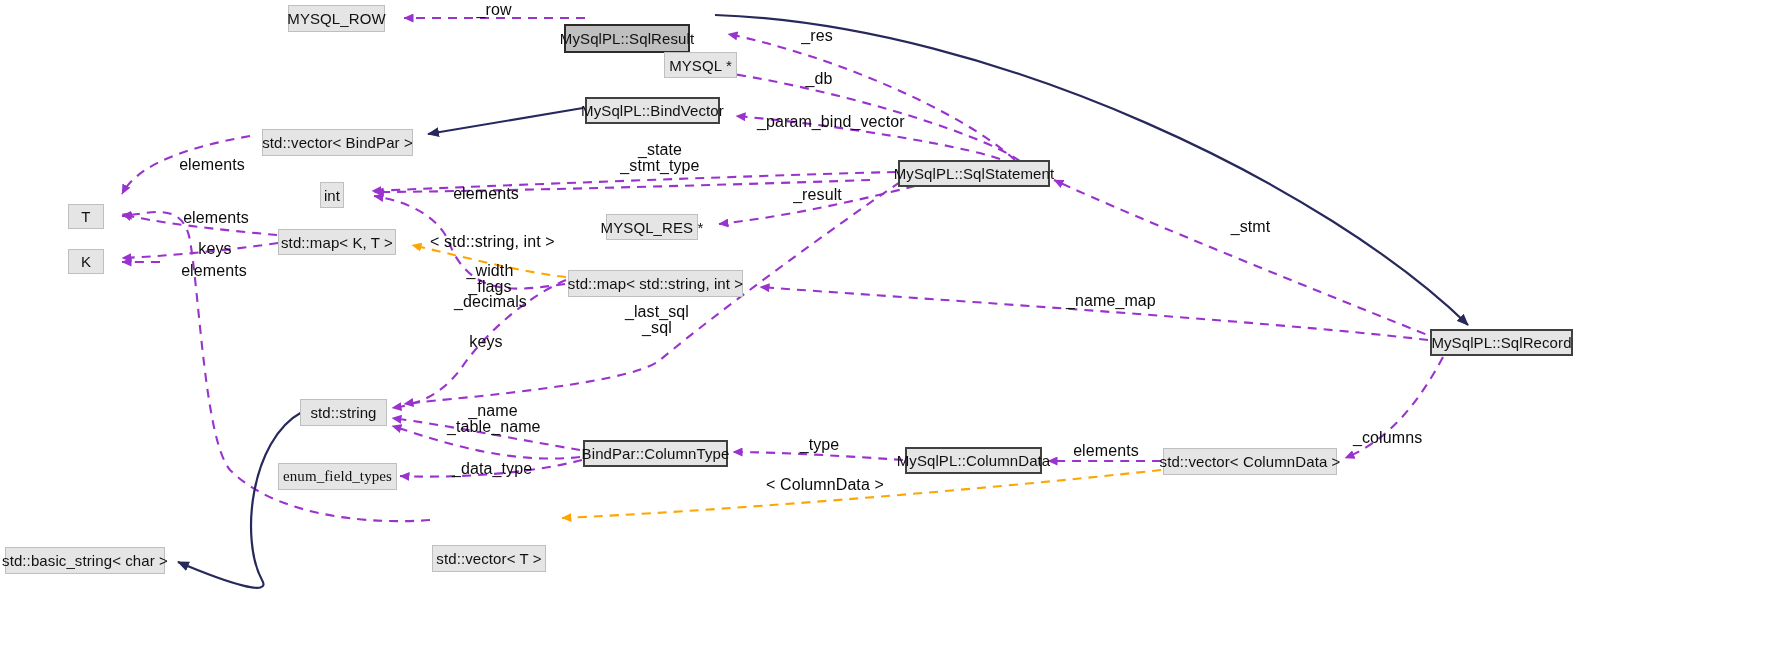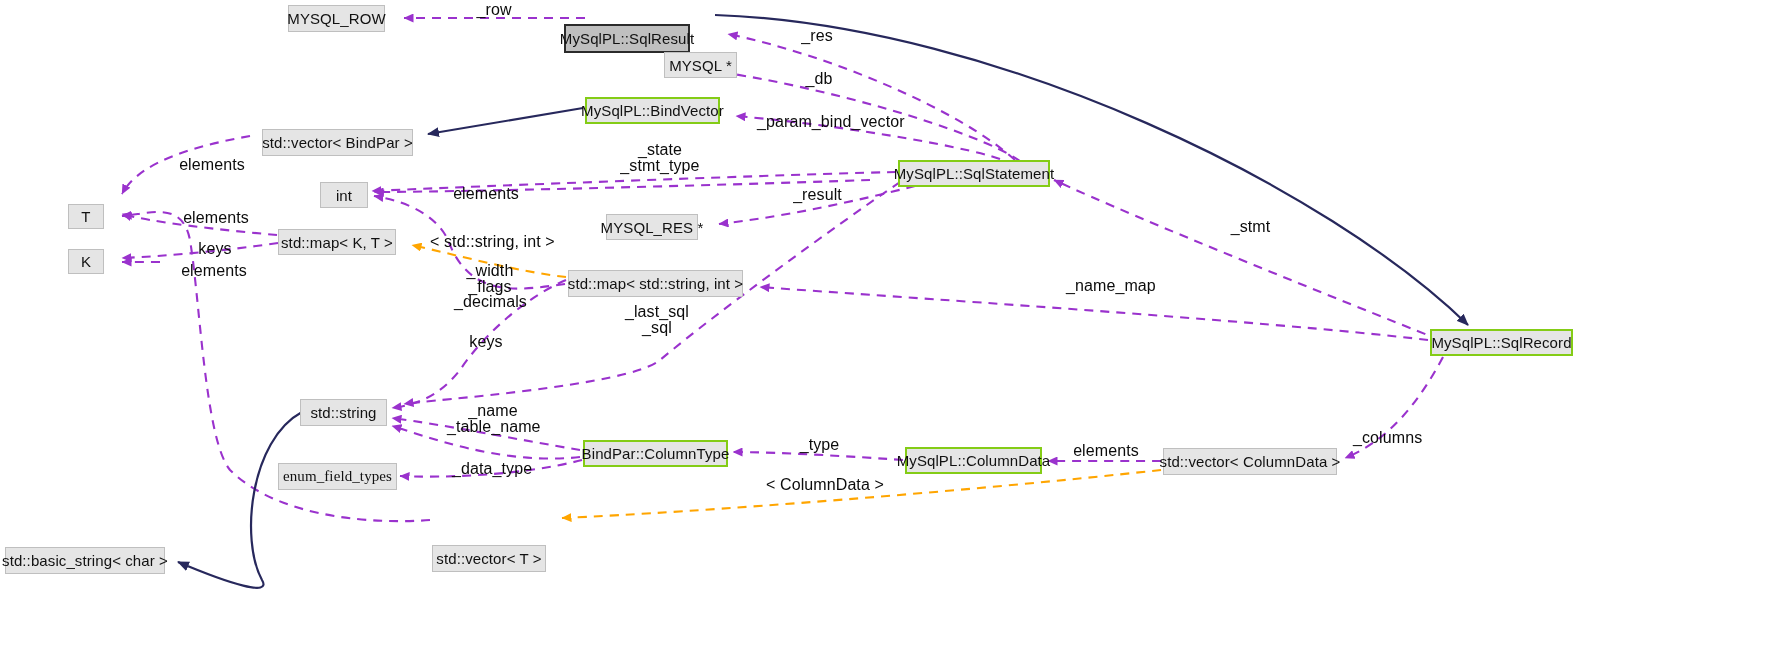--- a/index.html
+++ b/index.html
@@ -30,21 +30,21 @@
     justify-content: center;
     background: #e5e5e5;
     border: 1px solid #bfbfbf;
     color: #111111;
     font-size: 15px;
     line-height: 1;
     white-space: nowrap;
     letter-spacing: 0.1px;
   }
   .node-box.strong {
-    border: 2px solid #84cc16;
+    border: 2px solid #404040;
   }
   .node-box.current {
     border: 2px solid #2b2b2b;
     background: #bfbfbf;
   }
   .edge-label {
     position: absolute;
     font-size: 16px;
     color: #0b0b0b;
     white-space: pre;
@@ -130,21 +130,21 @@
   </div>
 
   <div class="node-box strong" style="left:898px;top:160px;width:152px;height:27px;">
     <span>MySqlPL::SqlStatement</span>
   </div>
 
   <div class="node-box plain" style="left:68px;top:204px;width:36px;height:25px;">
     <span>T</span>
   </div>
 
-  <div class="node-box plain" style="left:320px;top:182px;width:48px;height:26px;">
+  <div class="node-box plain" style="left:320px;top:182px;width:24px;height:26px;">
     <span>int</span>
   </div>
 
   <div class="node-box plain" style="left:606px;top:214px;width:92px;height:26px;">
     <span>MYSQL_RES *</span>
   </div>
 
   <div class="node-box plain" style="left:278px;top:229px;width:118px;height:26px;">
     <span>std::map&lt; K, T &gt;</span>
   </div>
@@ -199,21 +199,21 @@
   <div class="edge-label" style="left:452px;top:186px;width:68px;">elements</div>
   <div class="edge-label" style="left:182px;top:210px;width:68px;">elements</div>
   <div class="edge-label" style="left:791px;top:187px;width:53px;">_result</div>
   <div class="edge-label" style="left:1228px;top:219px;width:45px;">_stmt</div>
   <div class="edge-label" style="left:196px;top:241px;width:38px;">keys</div>
   <div class="edge-label" style="left:430px;top:234px;width:119px;">&lt; std::string, int &gt;</div>
   <div class="edge-label" style="left:180px;top:263px;width:68px;">elements</div>
   <div class="edge-label" style="left:454px;top:263px;width:72px;">_width
 _flags
 _decimals</div>
-  <div class="edge-label" style="left:1066px;top:278px;width:84px;">_name_map</div>
+  <div class="edge-label" style="left:1066px;top:293px;width:84px;">_name_map</div>
   <div class="edge-label" style="left:624px;top:304px;width:66px;">_last_sql
 _sql</div>
   <div class="edge-label" style="left:467px;top:334px;width:38px;">keys</div>
   <div class="edge-label" style="left:447px;top:403px;width:92px;">_name
 _table_name</div>
   <div class="edge-label" style="left:1353px;top:430px;width:66px;">_columns</div>
   <div class="edge-label" style="left:798px;top:437px;width:43px;">_type</div>
   <div class="edge-label" style="left:1072px;top:443px;width:68px;">elements</div>
   <div class="edge-label" style="left:452px;top:461px;width:78px;">_data_type</div>
   <div class="edge-label" style="left:766px;top:477px;width:101px;">&lt; ColumnData &gt;</div>

